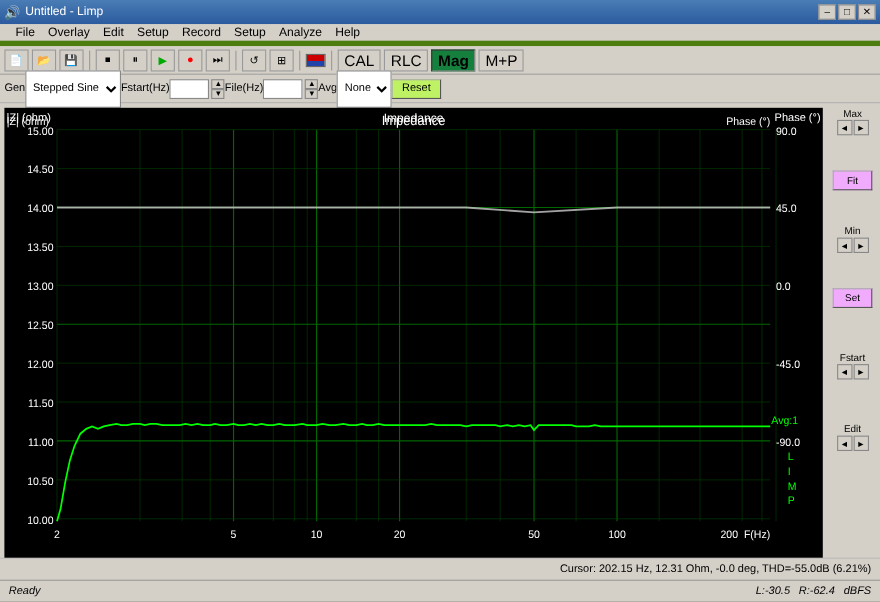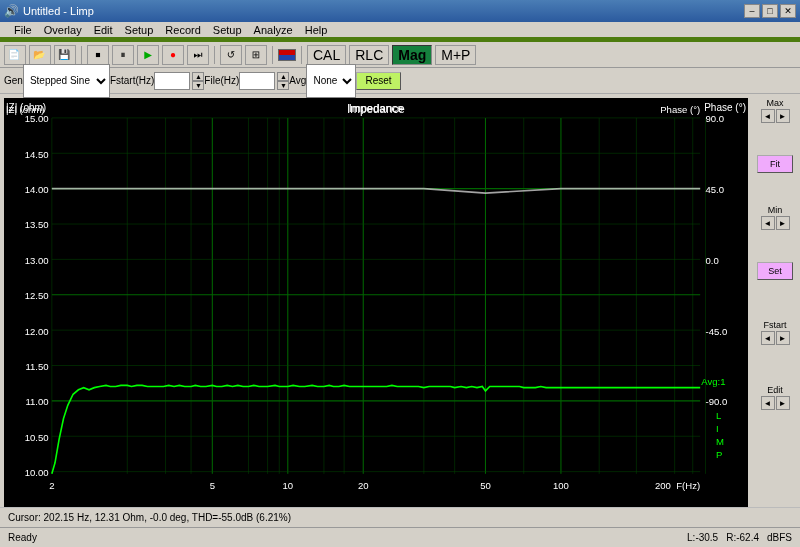--- a/index.html
+++ b/index.html
@@ -235,20 +235,21 @@
     
     #status-bar {
       height: 20px;
       background: #d4d0c8;
       border-top: 1px solid #999;
       display: flex;
       align-items: center;
       justify-content: space-between;
       padding: 0 8px;
       font-size: 10px;
+      font-style: italic;
     }
 
     #chart-title {
       position: absolute;
       top: 4px;
       left: 50%;
       transform: translateX(-50%);
       color: white;
       font-size: 11px;
       font-weight: normal;
@@ -287,20 +288,21 @@
     
     #cursor-bar {
       height: 20px;
       background: #d4d0c8;
       border-top: 1px solid #bbb;
       display: flex;
       align-items: center;
       padding: 0 8px;
       font-size: 10px;
       gap: 4px;
+      justify-content: flex-end;
     }
   </style>
 </head>
 <body>
 
 <div id="title-bar">
   <div id="title-bar-left">
     <span style="font-size:12px;">🔊</span>
     <span id="title-text">Untitled - Limp</span>
   </div>

